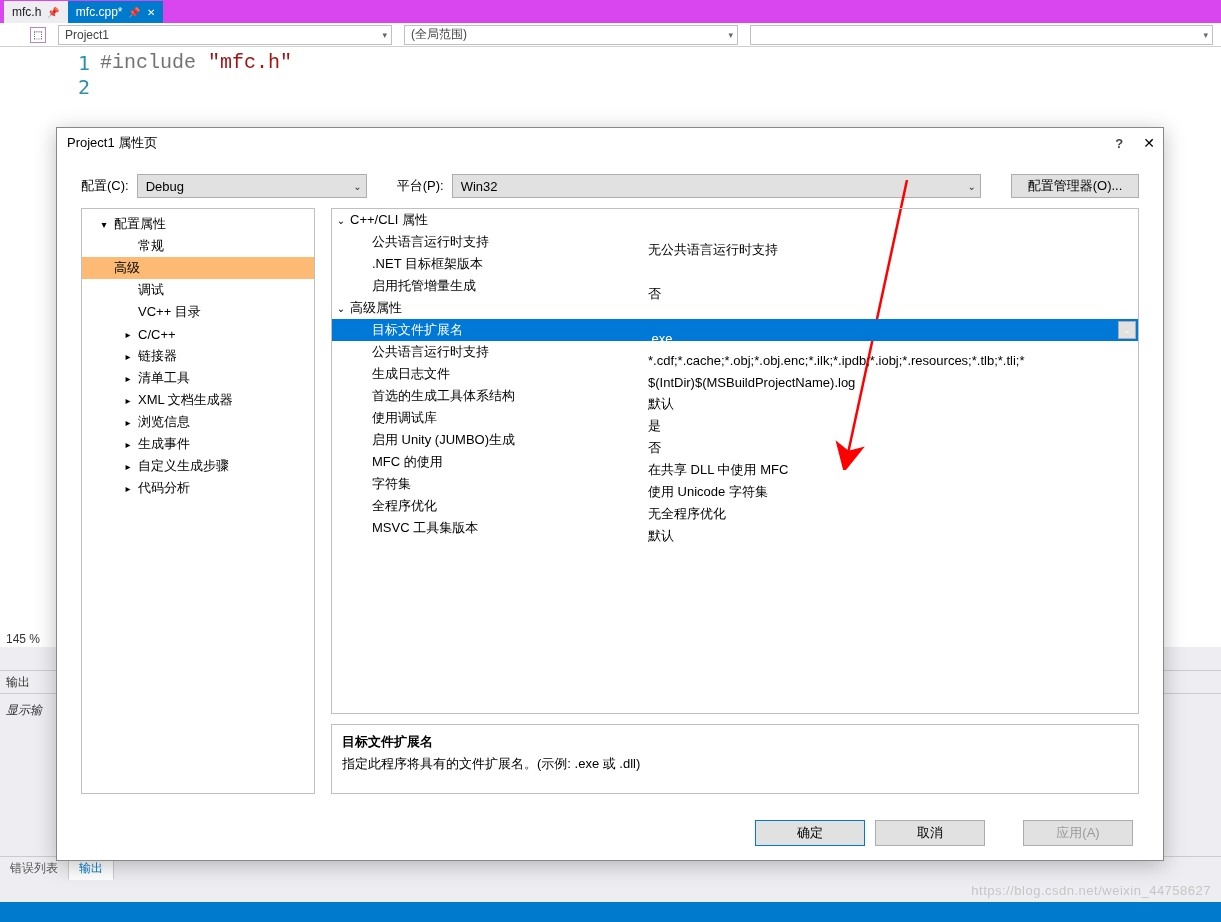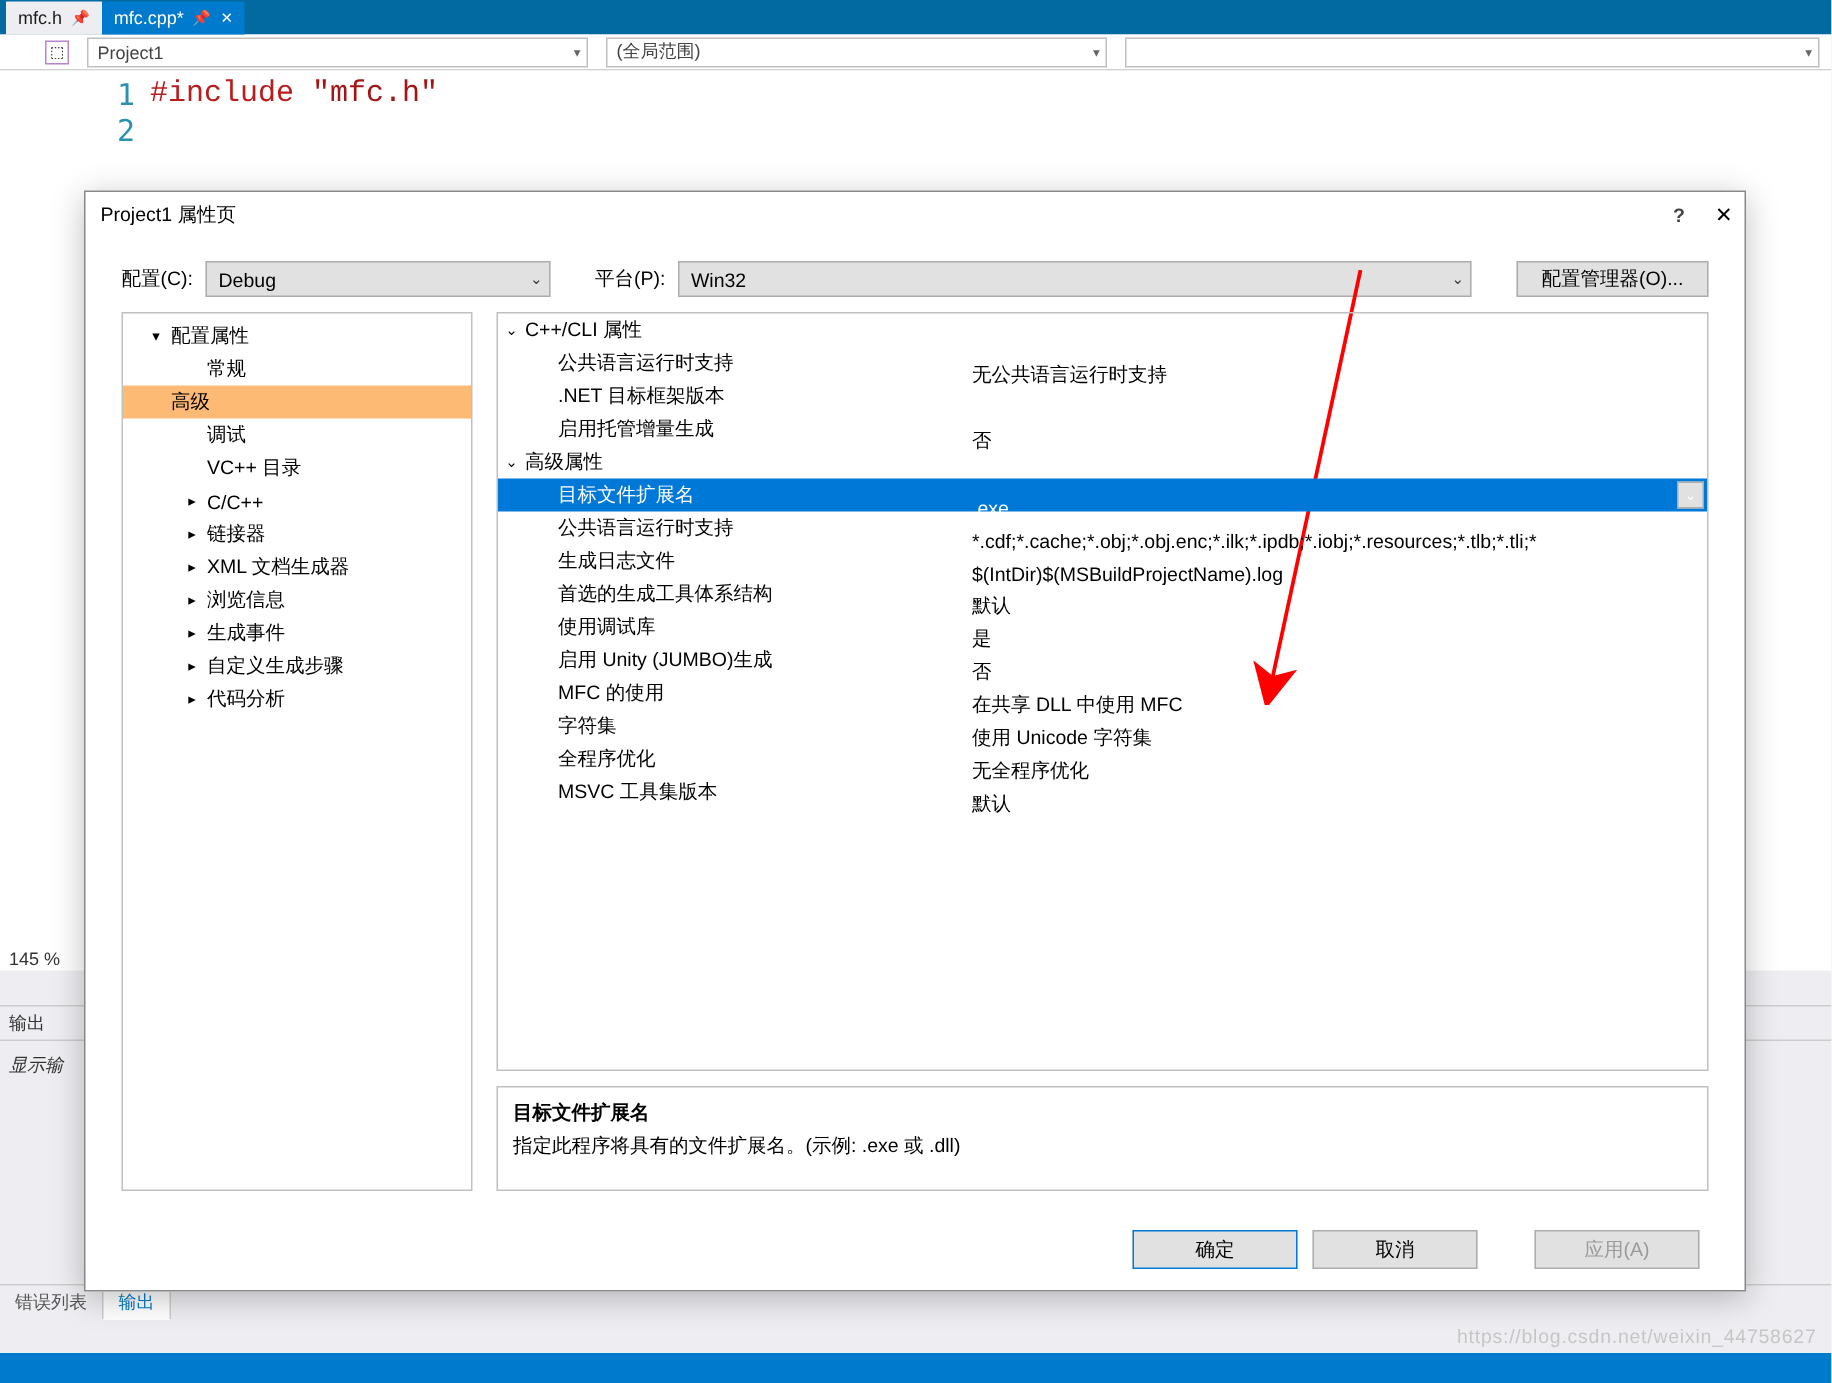--- a/index.html
+++ b/index.html
@@ -9,21 +9,21 @@
     font-size: 13px;
     background: #eeeef2;
     overflow: hidden;
     width: 1221px;
     height: 922px;
     position: relative;
   }
   
   .tabbar {
     height: 23px;
-    background: #0369a1;
+    background: #d946ef;
     display: flex;
     align-items: flex-end;
     padding-left: 4px;
   }
   .tab {
     height: 22px;
     padding: 0 8px;
     display: flex;
     align-items: center;
     gap: 6px;
@@ -76,21 +76,21 @@
     font-family: Consolas, monospace;
     font-size: 20px;
     padding-top: 4px;
   }
   .code {
     font-family: Consolas, "Courier New", monospace;
     font-size: 20px;
     padding-top: 4px;
     white-space: pre;
   }
-  .code .kw { color: #b91c1c; }
+  .code .kw { color: #737373; }
   .code .str { color: #a31515; }
   .zoom-box {
     position: absolute;
     left: 0;
     top: 630px;
     font-size: 12px;
     color: #333;
     padding: 2px 6px;
   }
   .output-bar{
@@ -350,20 +350,23 @@
         <div class="tree-item lvl2 leaf">
           <span>VC++ 目录</span>
         </div>
         <div class="tree-item lvl2 col">
           <span>C/C++</span>
         </div>
         <div class="tree-item lvl2 col">
           <span>链接器</span>
         </div>
         <div class="tree-item lvl2 col">
+          <span>清单工具</span>
+        </div>
+        <div class="tree-item lvl2 col">
           <span>XML 文档生成器</span>
         </div>
         <div class="tree-item lvl2 col">
           <span>浏览信息</span>
         </div>
         <div class="tree-item lvl2 col">
           <span>生成事件</span>
         </div>
         <div class="tree-item lvl2 col">
           <span>自定义生成步骤</span>

